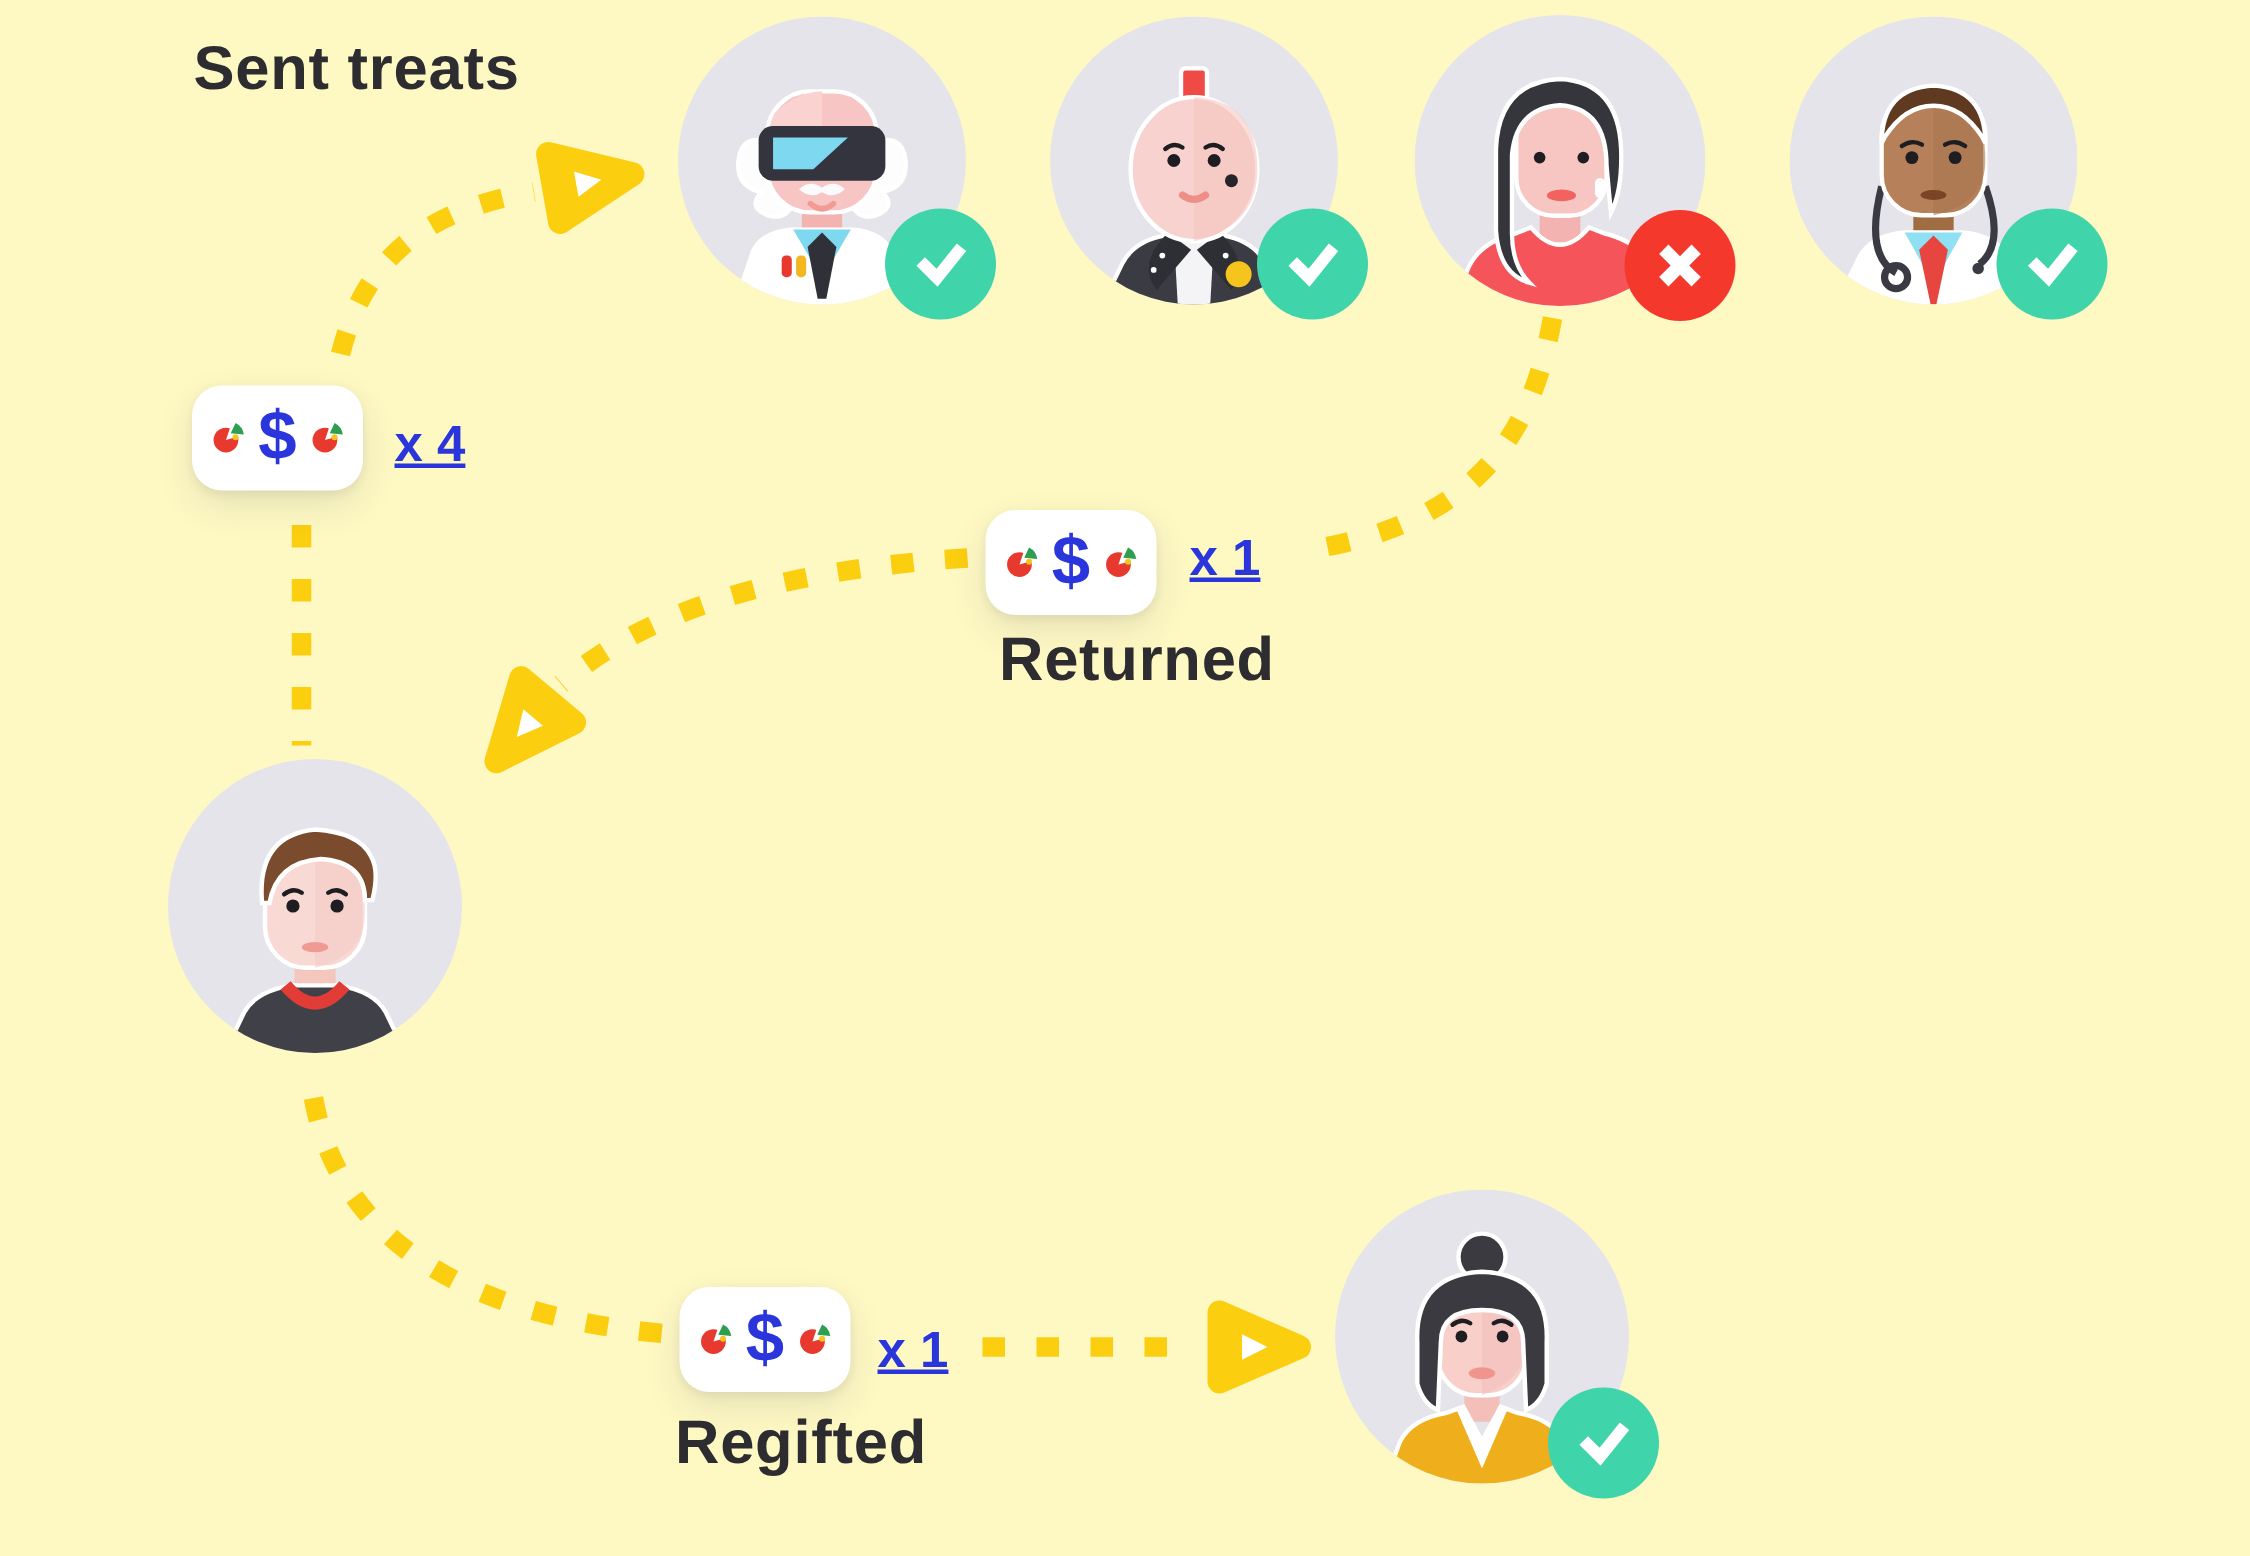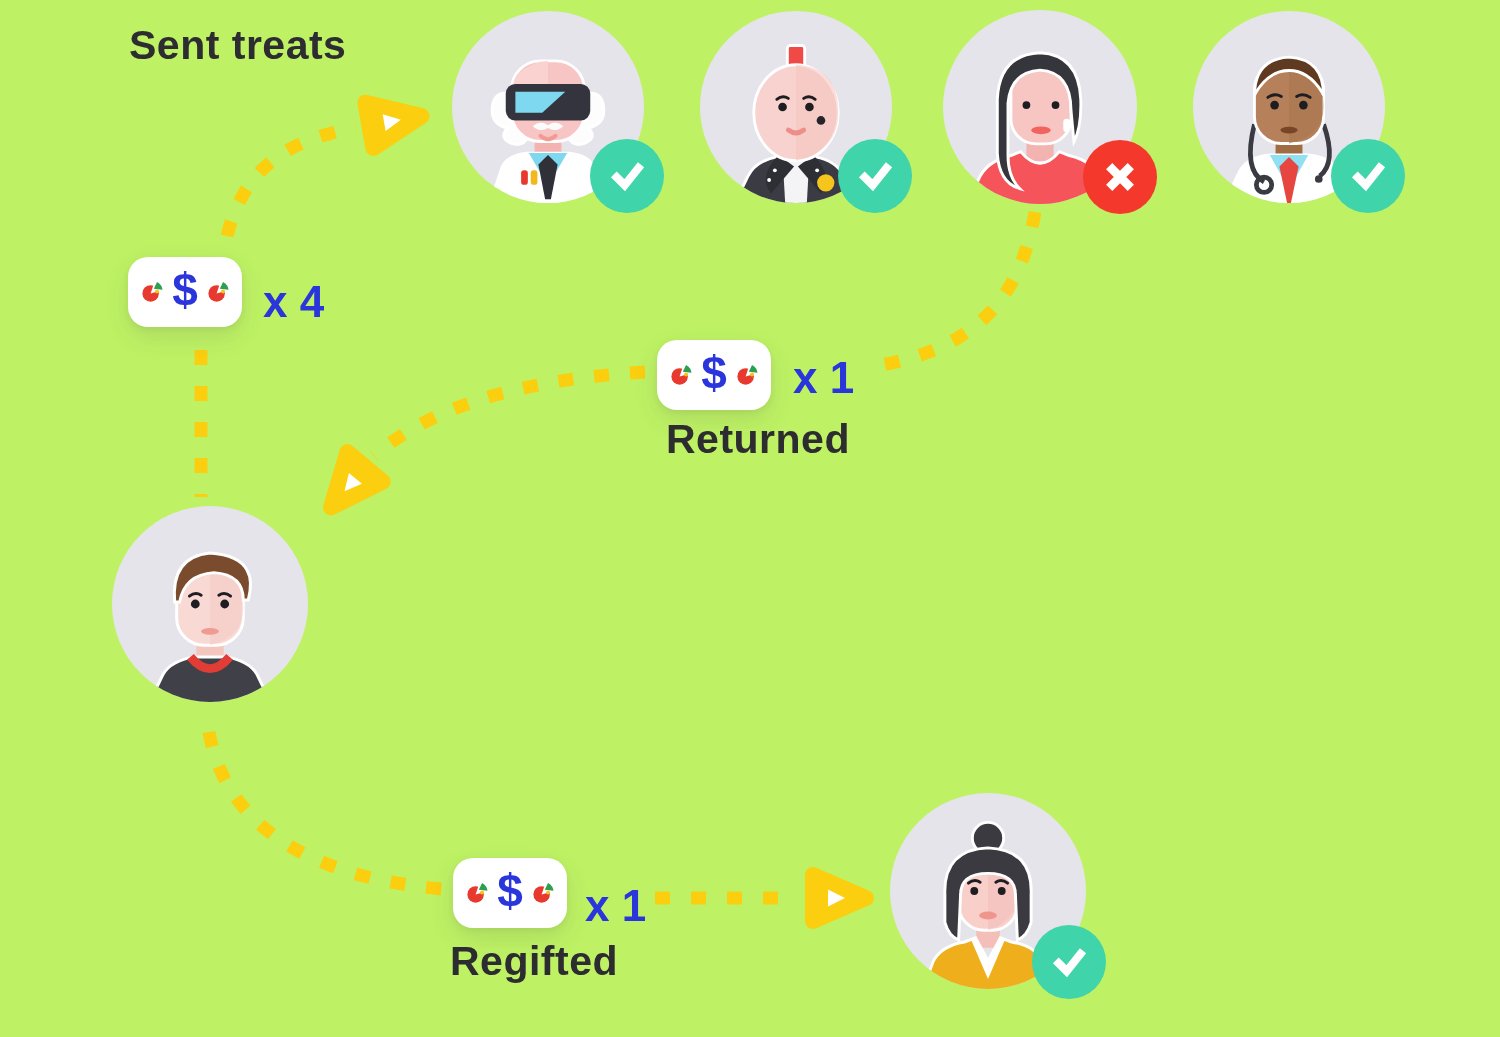--- a/index.html
+++ b/index.html
@@ -1,20 +1,20 @@
 <!DOCTYPE html>
 <html><head>
 <meta charset="utf-8">
 <style>
   html,body{margin:0;padding:0;background:#fff;}
-  .canvas{position:relative;width:1500px;height:1037px;background:#bef264;overflow:hidden;
+  .canvas{position:relative;width:1500px;height:1037px;background:#fef9c3;overflow:hidden;
           font-family:"Liberation Sans",sans-serif;}
   .paths-layer{position:absolute;left:0;top:0;width:1500px;height:1037px;pointer-events:none;}
   .h-label{position:absolute;font-weight:bold;color:#2D2D31;font-size:41px;letter-spacing:.5px;white-space:nowrap;}
-  .count{position:absolute;font-weight:bold;color:#2A36DB;font-size:44px;white-space:nowrap;}
+  .count{position:absolute;font-weight:bold;color:#2A36DB;font-size:34px;white-space:nowrap;text-decoration:underline;}
   .avatar{position:absolute;border-radius:50%;}
   .avatar svg{display:block;}
   .badge{position:absolute;width:74px;height:74px;border-radius:50%;right:-20px;bottom:-10px;
          display:flex;align-items:center;justify-content:center;}
   .badge.accepted{background:#3FD4AA;}
   .badge.declined{background:#F5382C;}
   .treat-card{position:absolute;width:114px;height:70px;background:#fff;border-radius:20px;
               box-shadow:0 10px 24px rgba(60,60,80,.12),0 2px 6px rgba(60,60,80,.08);
               display:flex;align-items:center;justify-content:center;gap:9px;}
   .dollar{font-size:46px;font-weight:bold;color:#2A36DB;line-height:1;transform:translateY(-2px);}

